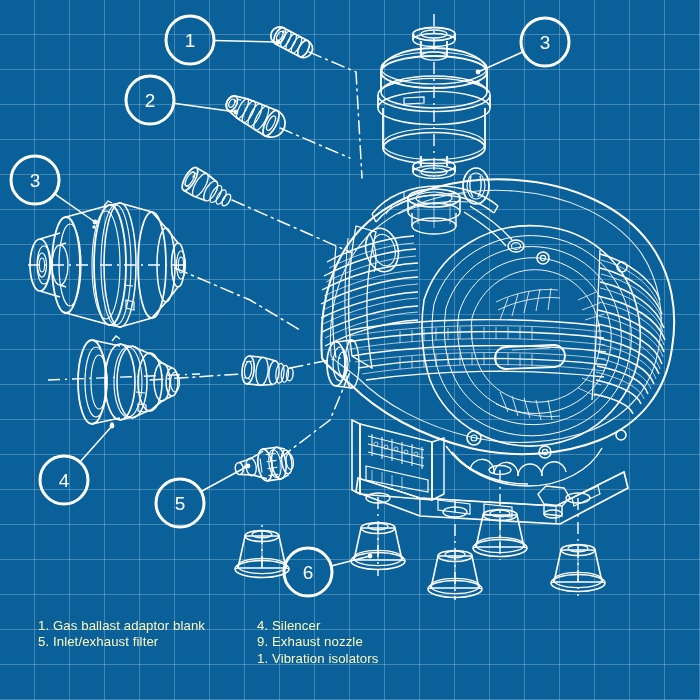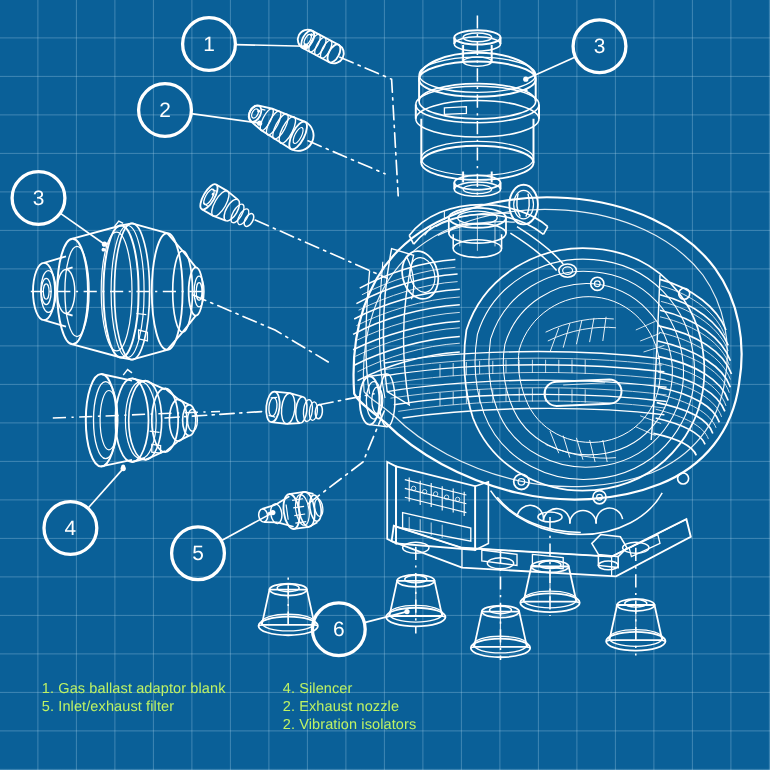--- a/index.html
+++ b/index.html
@@ -31,21 +31,21 @@
     inset: 0;
   }
   
   #legend {
     position: absolute;
     left: 38px;
     top: 618px;
     width: 420px;
     display: flex;
     gap: 28px;
-    color: #bef264;
+    color: #fef9c3;
     font-size: 13.2px;
     line-height: 16.4px;
     letter-spacing: 0.1px;
     white-space: nowrap;
   }
   #legend .col { display: flex; flex-direction: column; }
   #legend .col.right { margin-left: 24px; justify-content: space-between; }
   .legend-row { display: block; }
   .callout-num {
     fill: #ffffff;
@@ -584,18 +584,18 @@
       </g>
   </svg>
 
   <div id="legend">
     <div class="col left">
       <span class="legend-row">1. Gas ballast adaptor blank</span>
       <span class="legend-row">5. Inlet/exhaust filter</span>
     </div>
     <div class="col right">
       <span class="legend-row">4. Silencer</span>
-      <span class="legend-row">2. Exhaust nozzle</span>
-      <span class="legend-row">2. Vibration isolators</span>
+      <span class="legend-row">9. Exhaust nozzle</span>
+      <span class="legend-row">1. Vibration isolators</span>
     </div>
   </div>
 
 </div>
 
 </body></html>

